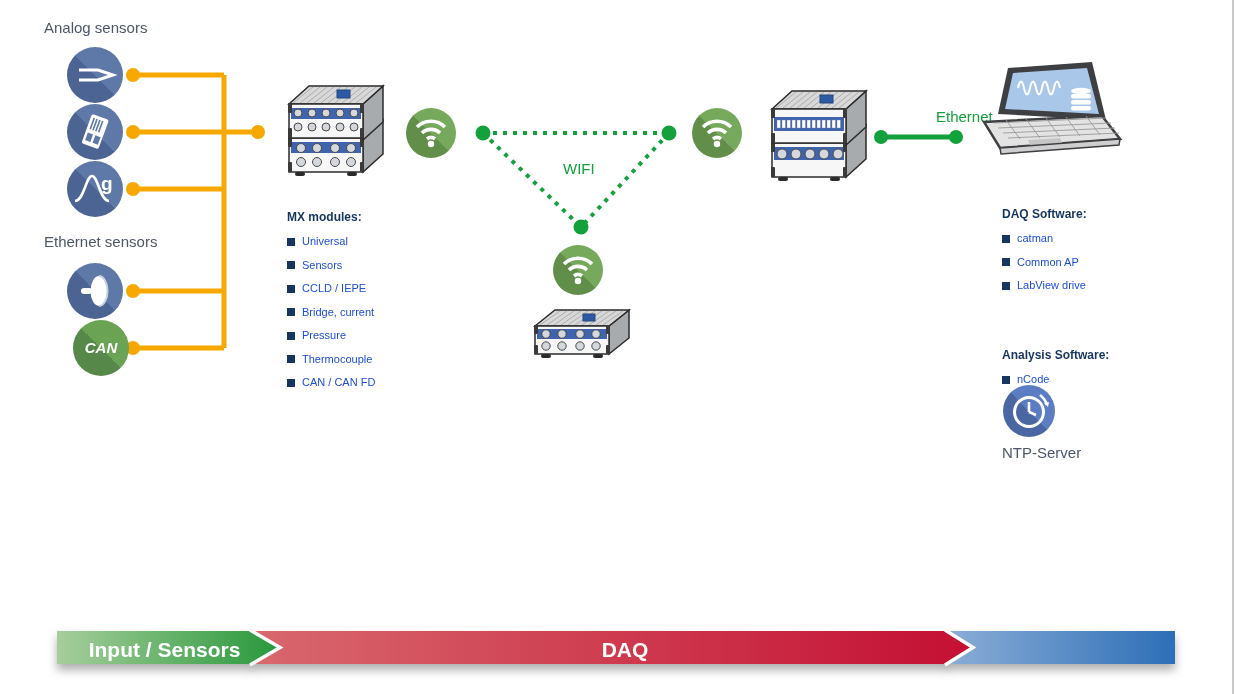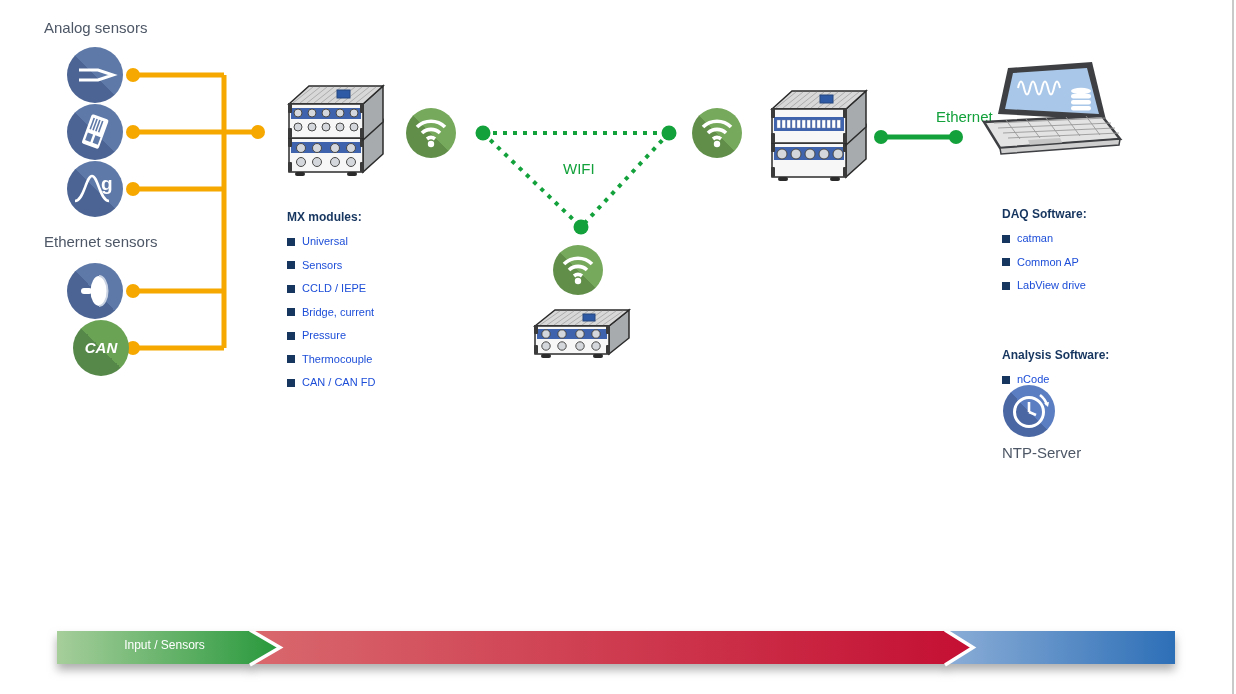--- a/index.html
+++ b/index.html
@@ -28,21 +28,21 @@
     display:flex;align-items:center;justify-content:center;
   }
   .can-text{font-size:15px;font-weight:bold;font-style:italic;fill:#fff;}
   
   .tcol{position:absolute;}
   .tcol .title{font-size:12px;font-weight:bold;color:#16355F;margin-bottom:9px;}
   .bitem{position:relative;padding-left:15px;font-size:11px;line-height:17.5px;
          color:#1d4ed8;margin-bottom:6px;}
   .bitem .sq{position:absolute;left:0;top:4.5px;width:8px;height:8px;background:#16355F;}
   
-  .bartext{position:absolute;color:#fff;font-weight:normal;font-size:12px;text-align:center;}
+  .bartext{position:absolute;color:#fff;font-weight:bold;font-size:21px;text-align:center;}
   .rborder{position:absolute;right:2px;top:0;width:2px;height:694px;background:#c9c9c9;}
 </style>
 </head>
 <body>
 
 <div id="canvas">
 
   <svg class="abs" style="left:0;top:0;" width="1236" height="694">
     <g stroke="#F6A800" stroke-width="5" fill="none">
       <path d="M133,75 H224"></path>
@@ -376,15 +376,16 @@
           <stop offset="1" stop-color="#2D6FB7"></stop>
       </linearGradient>
     </defs>
     <rect x="880" y="0" width="238" height="33" fill="url(#gBlue)"></rect>
     <polygon points="180,0 890,0 916,16.5 890,33 180,33" fill="url(#gRed)"></polygon>
     <path d="M888,-1 L916,16.5 L888,34" fill="none" stroke="#fff" stroke-width="3.5"></path>
     <polygon points="0,0 195,0 223,16.5 195,33 0,33" fill="url(#gGreen)"></polygon>
     <path d="M193,-1 L223,16.5 L193,34" fill="none" stroke="#fff" stroke-width="3.5"></path>
   </svg>
   <div class="bartext" style="left:57px;top:638px;width:215px;">Input / Sensors</div>
+  <div class="bartext" style="left:280px;top:638px;width:690px;">DAQ</div>
 
   <div class="rborder"></div>
 </div>
 
 </body></html>

